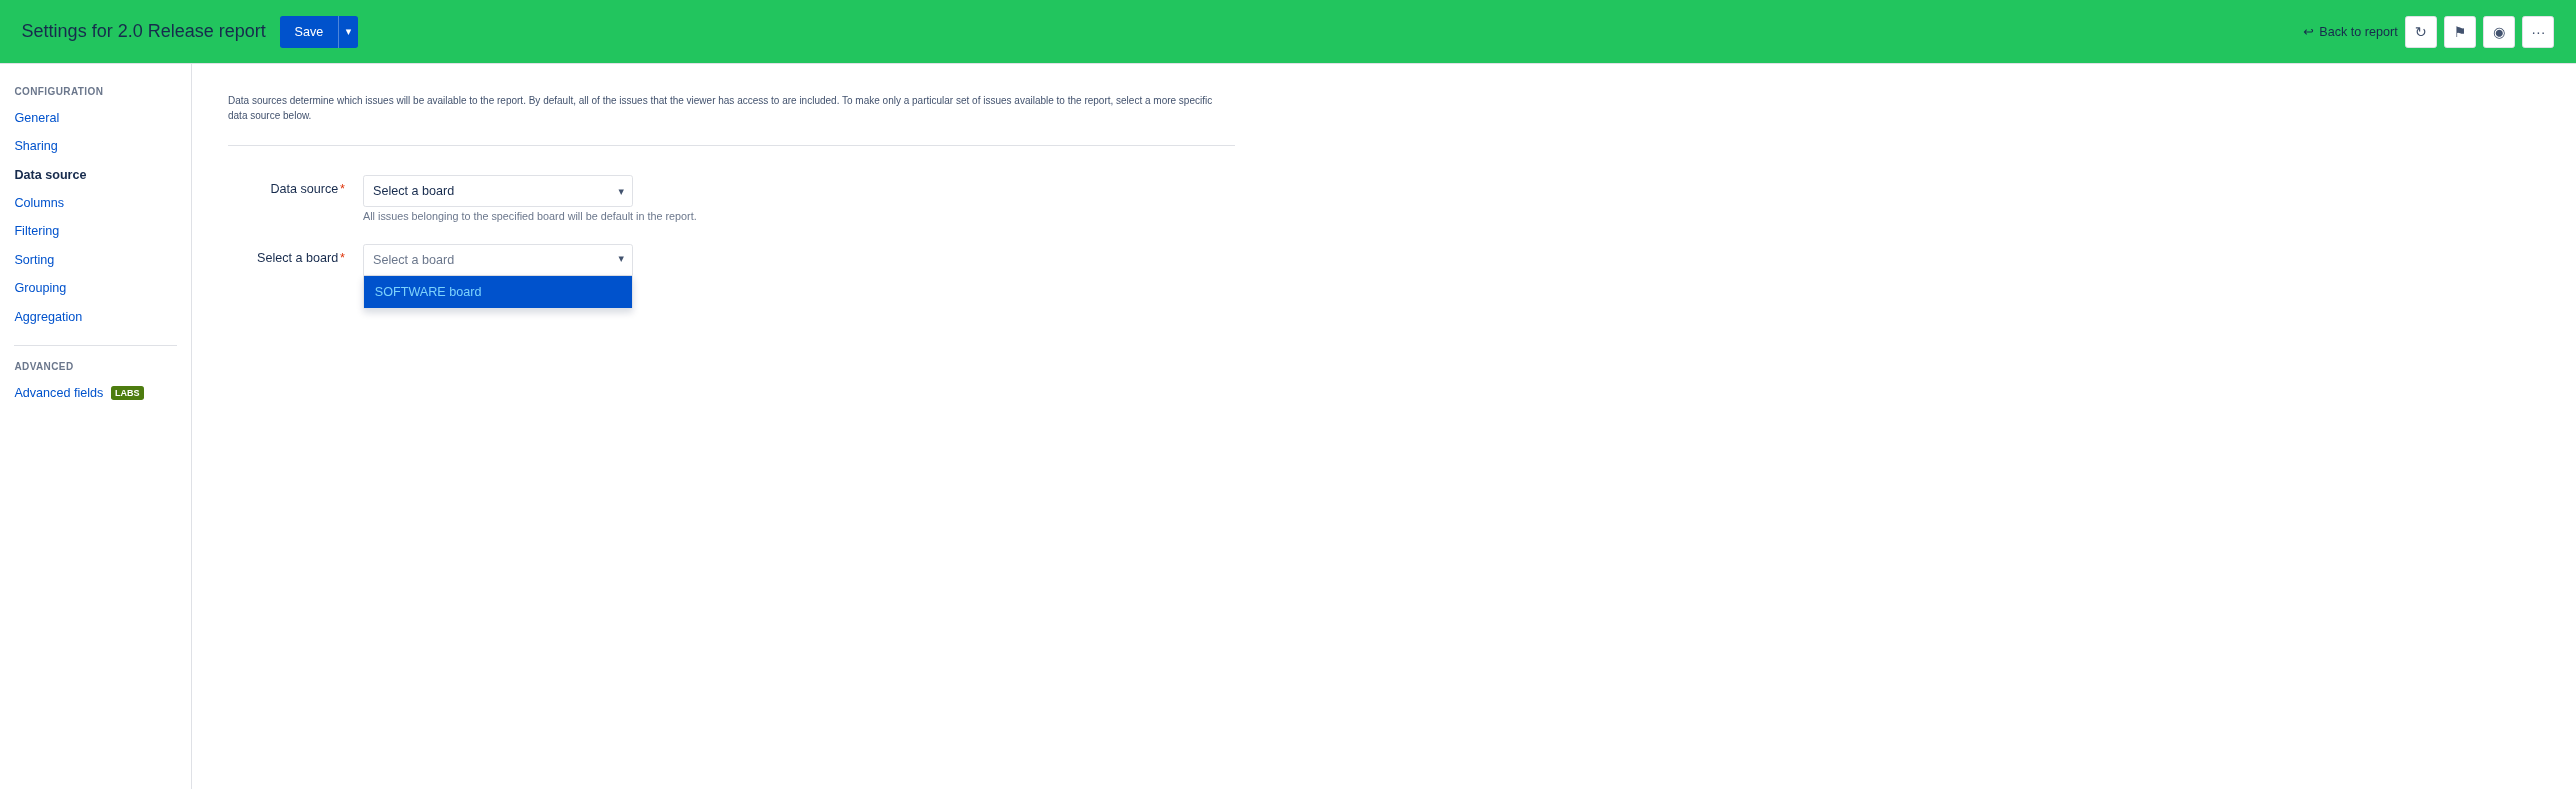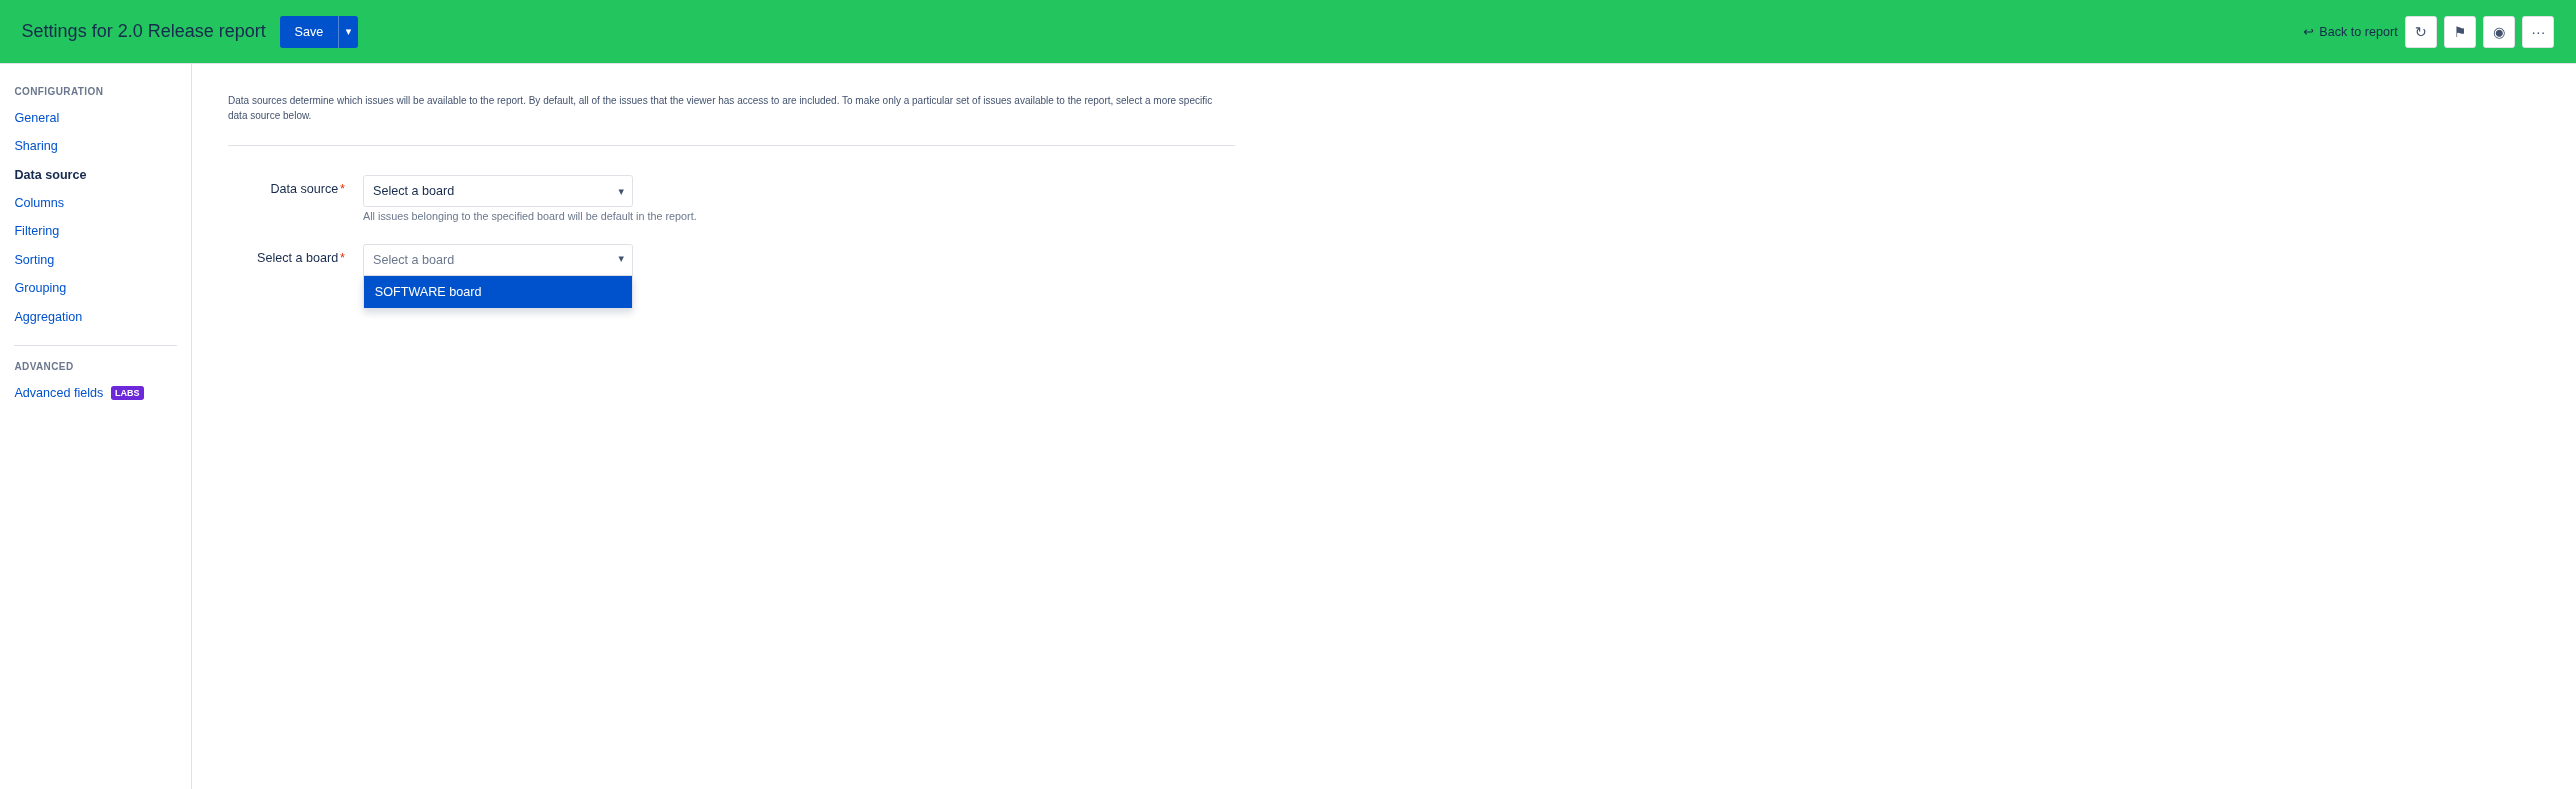--- a/index.html
+++ b/index.html
@@ -122,21 +122,21 @@
     .sidebar-labs {
       display: flex;
       align-items: center;
       gap: 7.2px;
       padding: 7.2px 14.4px;
       color: #0052cc;
       cursor: pointer;
       font-size: 12.6px;
     }
     .labs-badge {
-      background: #6d28d9;
+      background: #4d7c0f;
       color: #fff;
       font-size: 9px;
       font-weight: 700;
       padding: 1.8px 4.5px;
       border-radius: 2.7px;
       text-transform: uppercase;
     }
 
     
     .main {
@@ -259,21 +259,21 @@
       z-index: 100;
     }
     .board-option {
       padding: 9px 10.8px;
       font-size: 12.6px;
       color: #172b4d;
       cursor: pointer;
     }
     .board-option.selected {
       background: #0052cc;
-      color: #ffffff;
+      color: #7dd3fc;
     }
   </style>
 </head>
 <body>
 
 <div class="header">
   <div class="header-left">
     <h1 class="page-title">Settings for 2.0 Release report</h1>
     <div class="save-btn-group">
       <button class="save-btn">Save</button>

